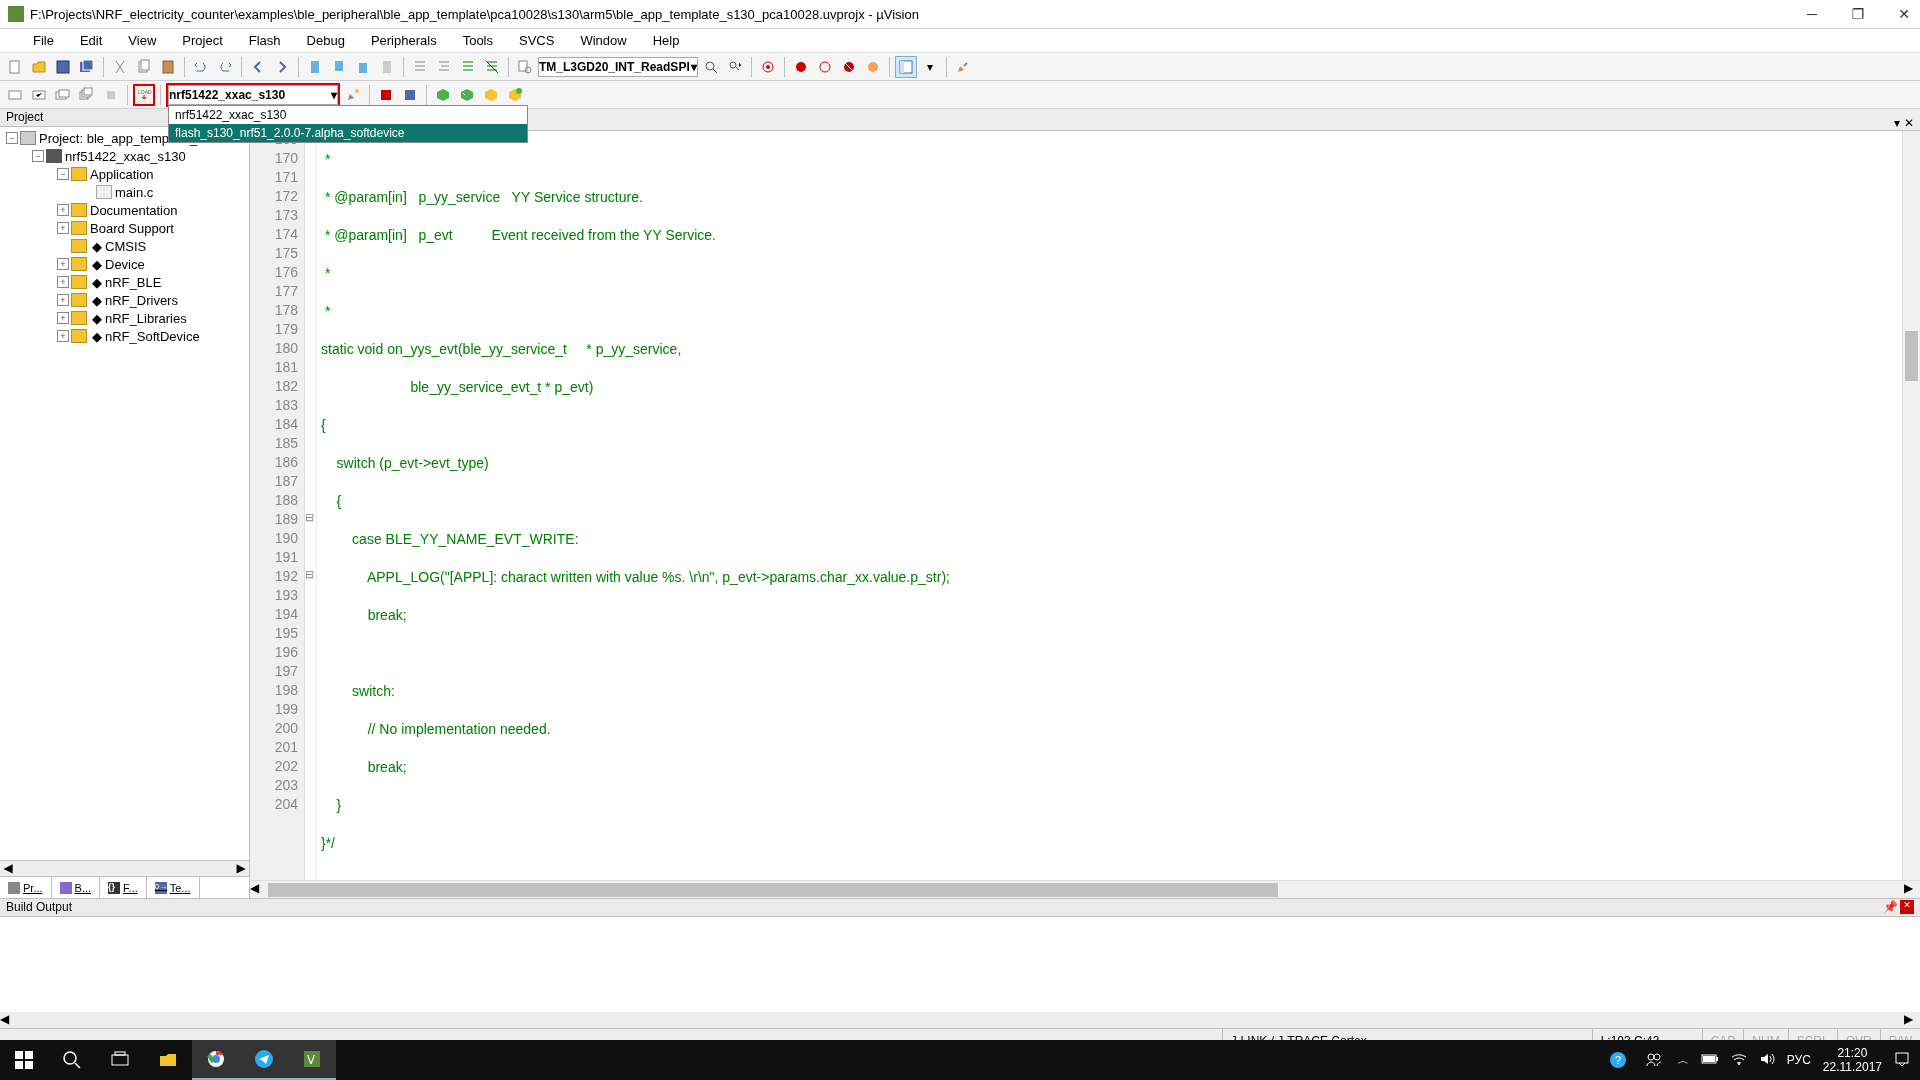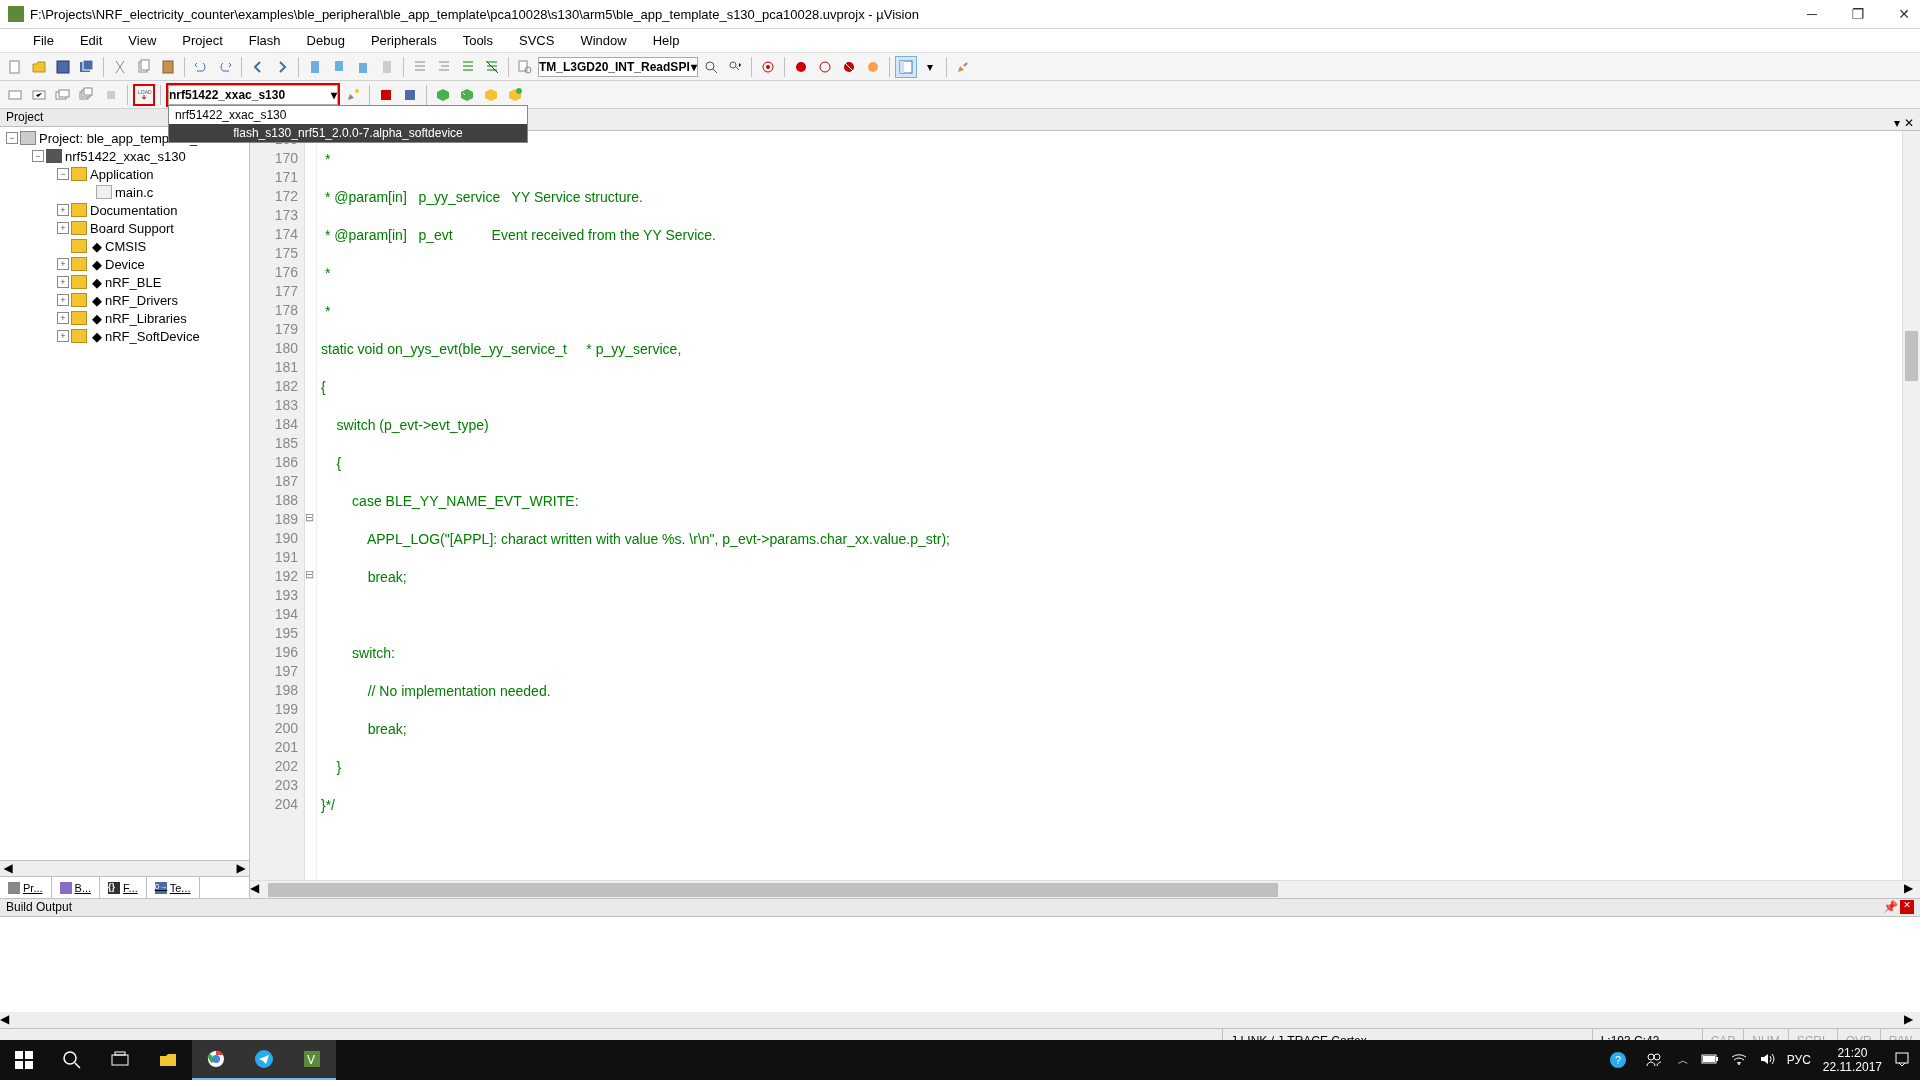--- a/index.html
+++ b/index.html
@@ -21,21 +21,21 @@
 .tbtn { width: 22px; height: 22px; display: flex; align-items: center; justify-content: center; border: 1px solid transparent; }
 .tbtn svg { width: 16px; height: 16px; }
 .tsep { width: 1px; height: 20px; background: #c0c0c0; margin: 0 3px; }
 .tcombo { height: 20px; border: 1px solid #aaa; background: #fff; padding: 1px 0; font-size: 12px; display: flex; align-items: center; font-weight: bold; }
 
 .toolbar2 { height: 28px; display: flex; align-items: center; padding: 2px 4px; gap: 2px; border-bottom: 1px solid #d0d0d0; background: #f5f5f5; }
 .redbox { border: 2px solid #d00; padding: 0; }
 .combo-dropdown { position: relative; }
 .dd-list { position: absolute; top: 20px; left: 0; background: #fff; border: 1px solid #888; width: 360px; z-index: 100; }
 .dd-item { padding: 2px 6px; font-size: 12px; }
-.dd-item.sel { background: #404040; color: #fff; text-align: center; }
+.dd-item.sel { background: #0f766e; color: #fff; }
 
 
 .main { display: flex; height: calc(100% - 29px - 24px - 28px - 28px - 24px - 158px); }
 
 
 .projpanel { width: 250px; border-right: 1px solid #c0c0c0; display: flex; flex-direction: column; }
 .projpanel .panelhdr { height: 18px; background: #eaeaea; padding: 1px 6px; font-size: 12px; border-bottom: 1px solid #c0c0c0; }
 .tree { flex: 1; overflow: auto; padding: 2px; }
 .treerow { display: flex; align-items: center; height: 18px; padding-left: 4px; font-size: 13px; white-space: nowrap; }
 .treerow .exp { width: 12px; height: 12px; border: 1px solid #888; display: inline-flex; align-items: center; justify-content: center; font-size: 9px; margin-right: 2px; color: #555; }
@@ -580,20 +580,21 @@
           <div class="line"></div>
           <div class="line"></div>
       </div>
       <div class="code">
 <div class="line c-comment"> *</div>
 <div class="line c-comment"> * @param[in]   p_yy_service   YY Service structure.</div>
 <div class="line c-comment"> * @param[in]   p_evt          Event received from the YY Service.</div>
 <div class="line c-comment"> *</div>
 <div class="line c-comment"> *</div>
 <div class="line"><span class="c-comment">static void</span><span class="c-comment"> on_yys_evt(ble_yy_service_t     * p_yy_service,</span></div>
+<div class="line c-comment">                       ble_yy_service_evt_t * p_evt)</div>
 <div class="line c-comment">{</div>
 <div class="line c-comment">    switch (p_evt-&gt;evt_type)</div>
 <div class="line c-comment">    {</div>
 <div class="line c-comment">        case BLE_YY_NAME_EVT_WRITE:</div>
 <div class="line"><span class="c-comment">            APPL_LOG(</span><span class="c-comment">"[APPL]: charact written with value %s. \r\n"</span><span class="c-comment">, p_evt-&gt;params.char_xx.value.p_str);</span></div>
 <div class="line c-comment">            break;</div>
 <div class="line c-comment"></div>
 <div class="line c-comment">        switch:</div>
 <div class="line c-comment">            // No implementation needed.</div>
 <div class="line c-comment">            break;</div>

